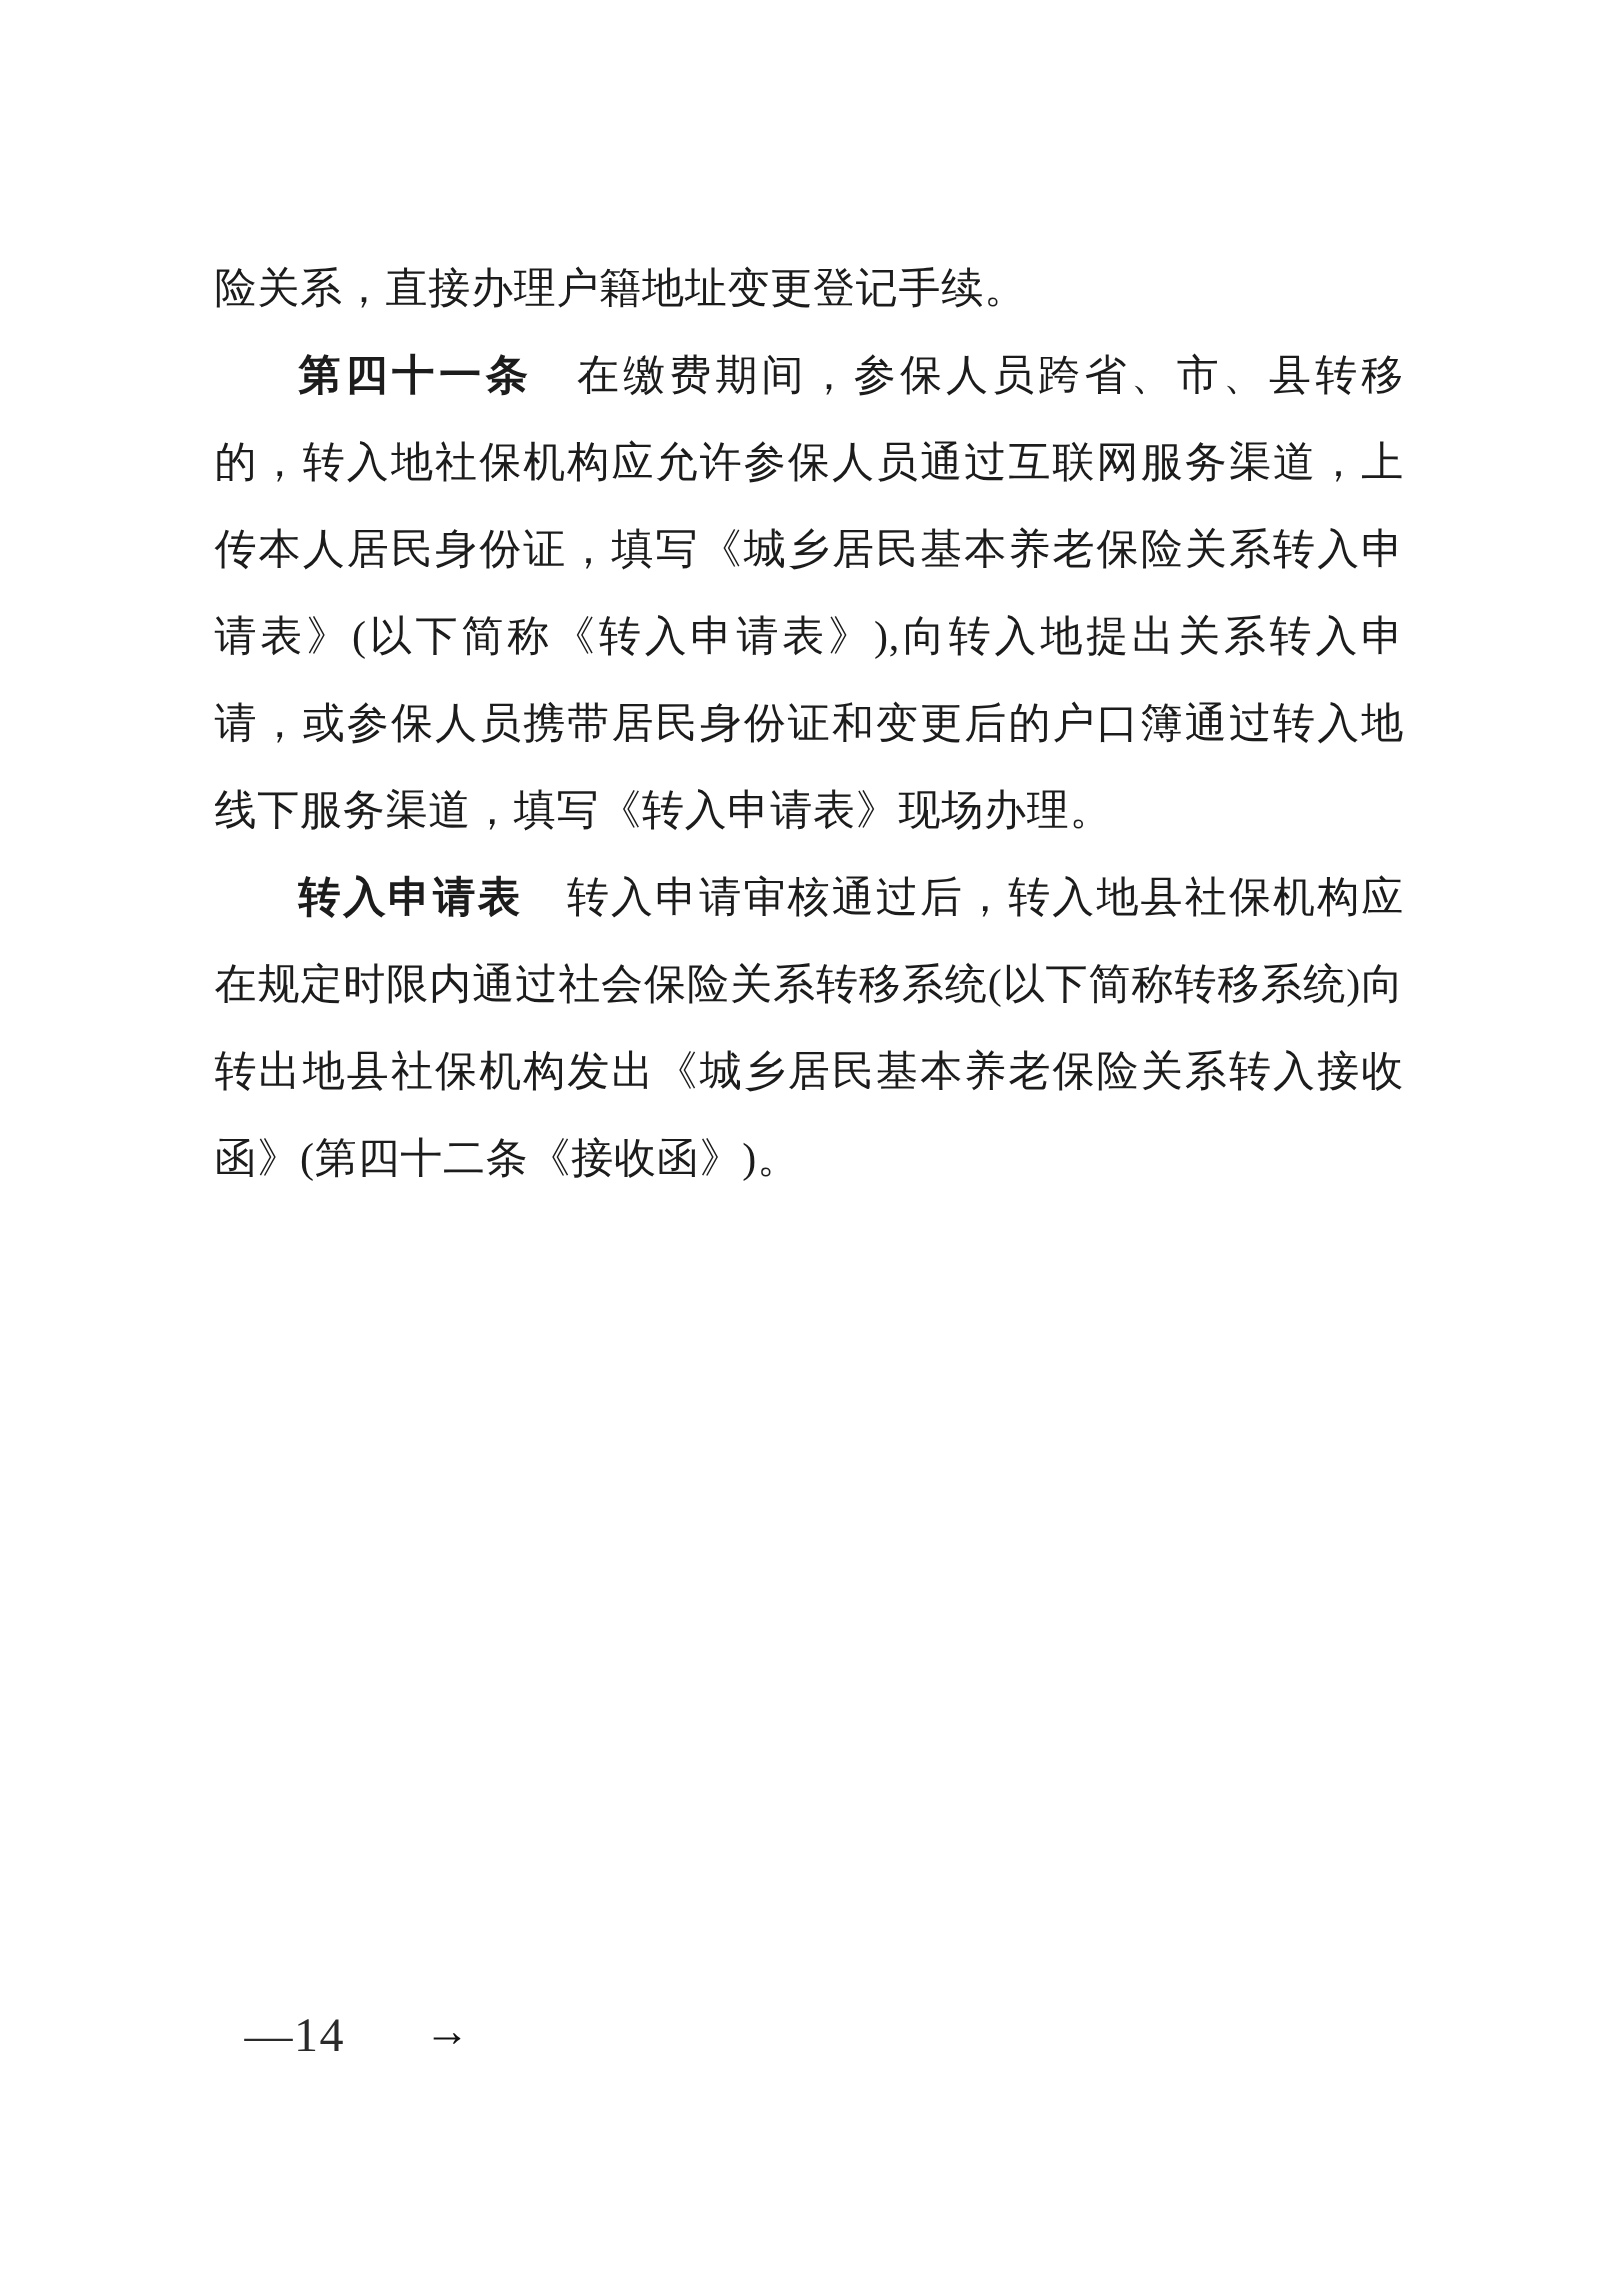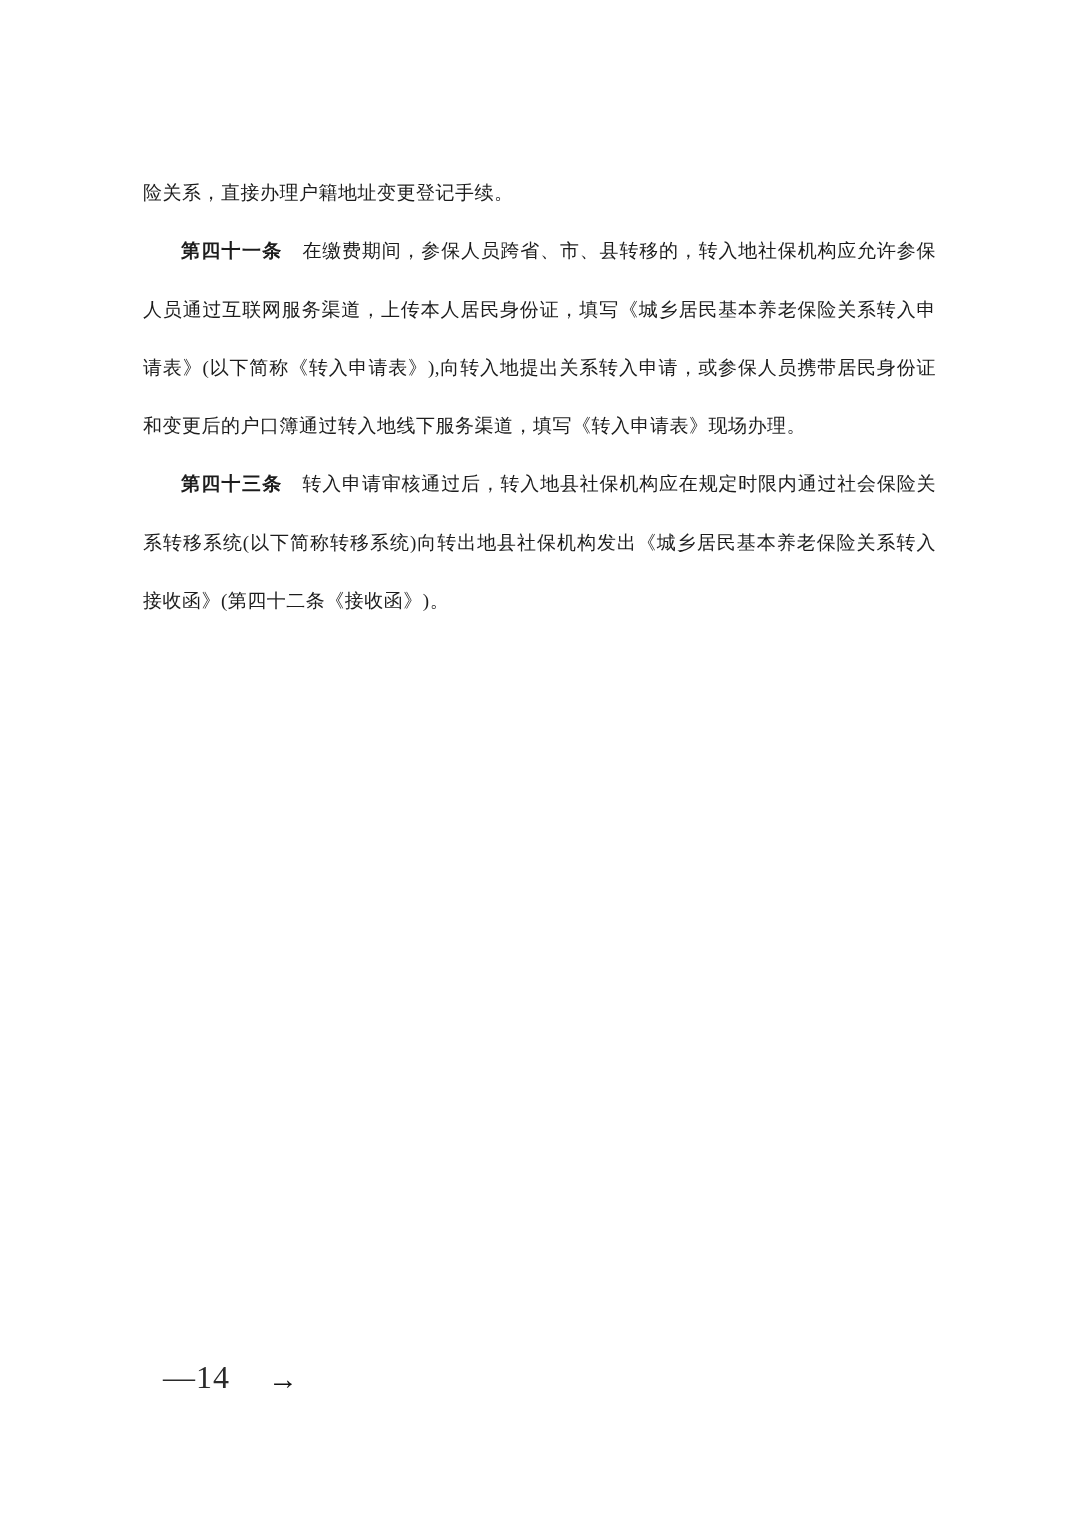--- a/index.html
+++ b/index.html
@@ -14,48 +14,49 @@
     background: #ffffff;
     color: #1c1c1c;
     font-family: "Liberation Serif", "DejaVu Serif", serif;
     overflow: hidden;
   }
   .content {
     position: absolute;
     left: 143px;
     top: 164px;
     width: 793px;
-    font-size: 19px;
+    font-size: 28px;
     line-height: 58px;
     text-align: justify;
     text-justify: inter-character;
     letter-spacing: 0.5px;
   }
   p.para {
     margin: 0;
     padding: 0;
   }
   p.para.indent {
     text-indent: 2em;
   }
   b.article-no {
     font-weight: 700;
-    font-family: Liberation Mono, monospace;
+    font-family: Liberation Serif, serif;
     margin-right: 1.05em;
     letter-spacing: 1px;
   }
   .footer {
     position: absolute;
     left: 163px;
     top: 1338px;
     height: 58px;
     display: flex;
-    align-items: flex-end;
+    align-items: flex-start;
     font-size: 32px;
     color: #2a2a2a;
+    gap: 15px;
   }
   .footer .page-num {
     letter-spacing: 1px;
   }
   .footer .arrow {
     margin-left: 38px;
     font-size: 30px;
     color: #111111;
   }
 </style>
@@ -64,21 +65,21 @@
 
 <div class="page">
 
   <div class="content">
 
     <p class="para"><span>险关系，直接办理户籍地址变更登记手续。</span></p>
 
     <p class="para indent"><b class="article-no">第四十一条</b><span>在缴费期间，参保人员跨省、市、县转移的，转入地社保机构应允许参保人员通过互联网服务渠道，上传本人居民身份证，填写《城乡居民基本养老保险关系转入申请表》(以下简称《转入申请表》),向转入地提出关系转入申请，或参保人员携带居民身份证和变更后的户口簿通过转入地线下服务渠道，填写《转入申请表》现场办理。</span></p>
 
 
-    <p class="para indent"><b class="article-no">第四十三条</b><span>转入申请审核通过后，转入地县社保机构应在规定时限内通过社会保险关系转移系统(以下简称转移系统)向转出地县社保机构发出《城乡居民基本养老保险关系转入接收函》(第四十二条《接收函》)。</span></p>
+    <p class="para indent"><b class="article-no">转入申请表</b><span>转入申请审核通过后，转入地县社保机构应在规定时限内通过社会保险关系转移系统(以下简称转移系统)向转出地县社保机构发出《城乡居民基本养老保险关系转入接收函》(第四十二条《接收函》)。</span></p>
 
 
   </div>
 
   <div class="footer">
     <span class="page-num">—14</span>
     <span class="arrow">→</span>
   </div>
 
 </div>

